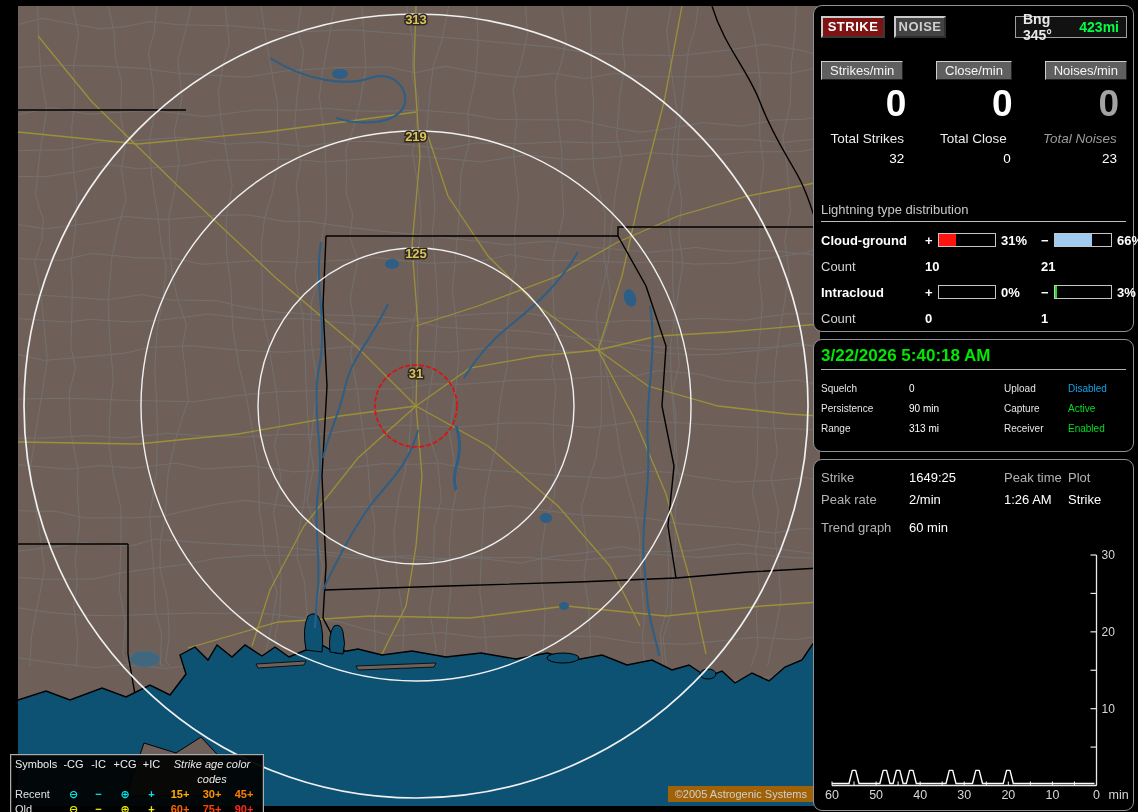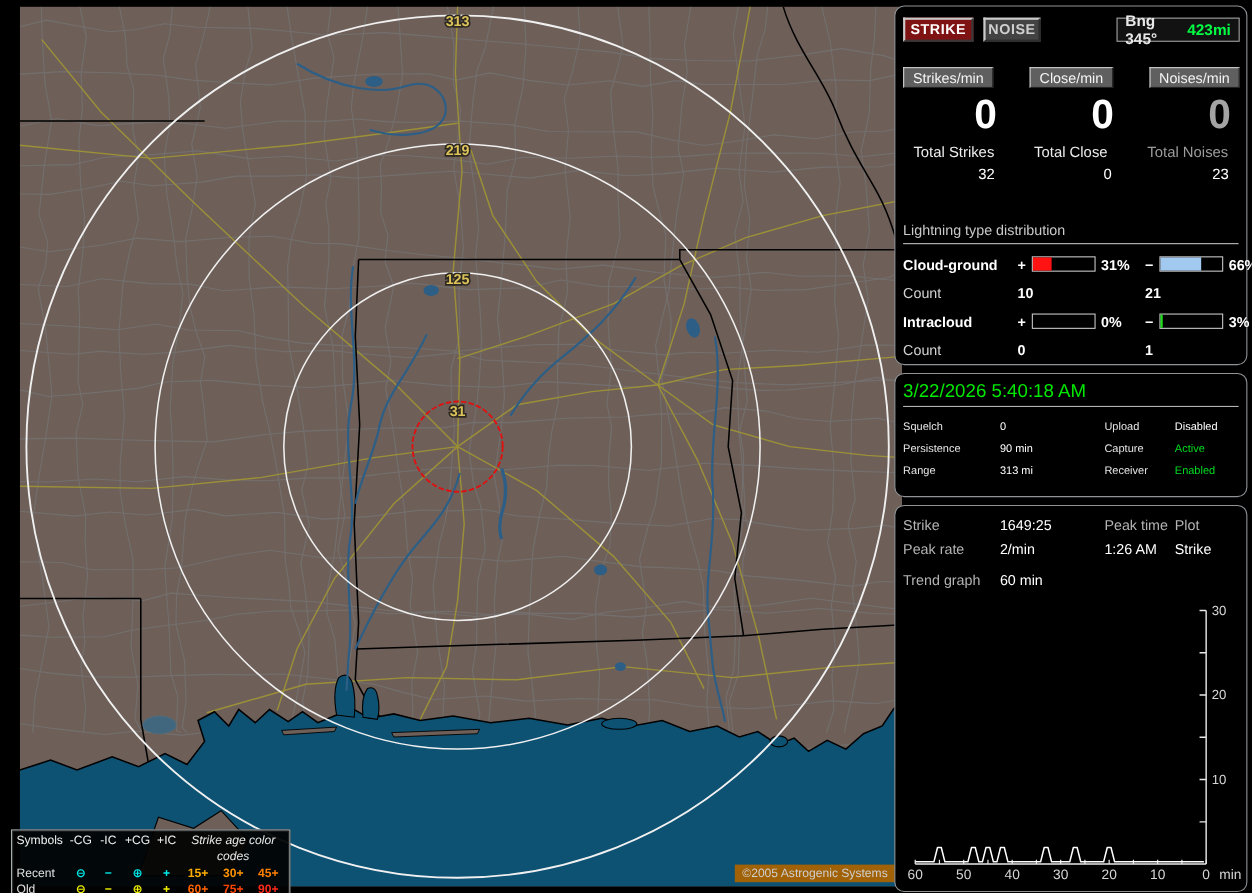--- a/index.html
+++ b/index.html
@@ -45,43 +45,43 @@
   .bng-dist{color:#00ff44;}
   .rate-row{position:absolute;top:55px;left:7px;right:6px;display:flex;justify-content:space-between;}
   .rate-btn{height:19px;box-sizing:border-box;background:#5f5f5f;color:#f4f4f4;font-size:13px;
     display:flex;align-items:center;justify-content:center;padding:0 8px;
     border:1px solid;border-color:#cfcfcf #222 #222 #cfcfcf;}
   .zeros{position:absolute;top:77px;left:0;right:0;display:grid;grid-template-columns:1fr 1fr 1fr;}
   .zero{text-align:right;padding-right:14px;font-size:37px;font-weight:bold;line-height:42px;color:#fff;}
   .zero.dim{color:#a3a3a3;}
   .tot-labels{position:absolute;top:125px;left:0;right:0;display:grid;grid-template-columns:1fr 1fr 1fr;font-size:13.5px;}
   .tot-labels span{text-align:center;color:#ececec;}
-  .tot-labels span.dim{color:#9b9b9b;}
+  .tot-labels span.dim{color:#9b9b9b;font-style:italic;}
   .tot-values{position:absolute;top:145px;left:0;right:0;display:grid;grid-template-columns:1fr 1fr 1fr;font-size:13.5px;}
   .tot-values span{text-align:right;padding-right:16px;color:#fff;}
   .dist-title{position:absolute;top:196px;left:7px;right:7px;color:#c9c9c9;font-size:13px;
     border-bottom:1px solid #bdbdbd;padding-bottom:4px;}
   .dist-grid{position:absolute;top:221px;left:7px;right:4px;display:grid;
     grid-template-columns:104px 13px 58px 45px 13px 58px auto;grid-auto-rows:26px;align-items:center;font-size:13px;}
   .d-lab{font-weight:bold;color:#fff;}
   .d-count{color:#d2d2d2;}
   .d-sign{color:#fff;font-weight:bold;}
   .bar{width:56px;height:12px;border:1px solid #c6c6c6;background:#000;}
   .bar .fill{height:100%;width:0;}
   .d-pct{font-weight:bold;color:#fff;padding-left:5px;}
   .d-val{font-weight:bold;color:#fff;}
 
   
-  .date{color:#00e800;font-size:17px;font-weight:normal;line-height:20px;}
+  .date{color:#00e800;font-size:17px;font-weight:bold;line-height:20px;}
   .hr{border:none;border-top:1px solid #b2b2b2;margin:3px 0 8px 0;}
   .grid4{display:grid;grid-template-columns:88px 95px 64px auto;grid-auto-rows:20px;font-size:10px;align-items:center;}
   .g-lab{color:#e6e6e6;}
   .g-dimlab{color:#b3b3b3;}
   .g-val{color:#fff;}
-  .g-dim{color:#ffffff;}
+  .g-dim{color:#0ea5e9;}
   .g-green{color:#00dd22;}
 
   
   .pc-grid{display:grid;grid-template-columns:88px 95px 64px auto;grid-auto-rows:22px;font-size:13px;align-items:center;}
   .trend-row{display:grid;grid-template-columns:88px auto;grid-auto-rows:22px;font-size:13px;align-items:center;margin-top:6px;}
   #trend-svg{display:block;margin-top:2px;}
   #trend-svg text{font-family:"Liberation Sans","DejaVu Sans",sans-serif;}
 </style>
 </head>
 <body>

